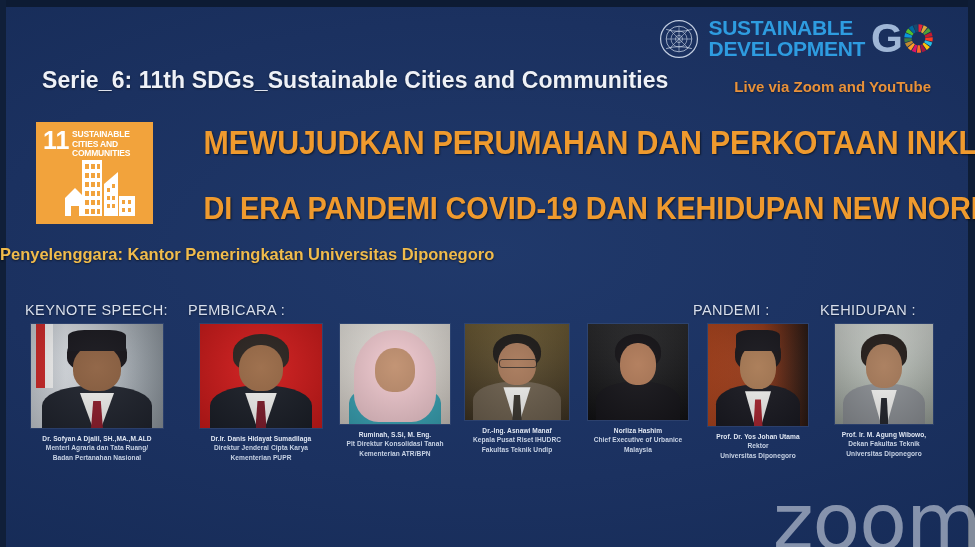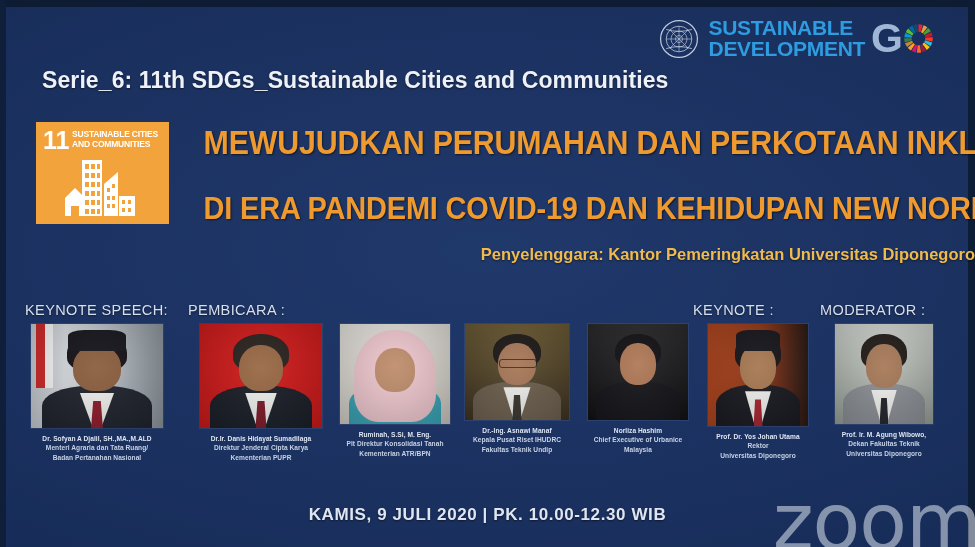--- a/index.html
+++ b/index.html
@@ -52,21 +52,21 @@
 
   #live-via{
     position:absolute;right:44px;top:78px;
     font-size:15px;font-weight:700;color:#e8913a;white-space:nowrap;
     text-shadow:0 1px 2px rgba(0,0,0,.45);
   }
 
   
   #sdg11{
     position:absolute;left:36px;top:122px;
-    width:133px;height:102px;background:#f2a33c;
+    width:117px;height:102px;background:#f2a33c;
     padding:0;overflow:hidden;
   }
   #sdg11 .num{
     position:absolute;left:7px;top:6px;
     font-size:25px;font-weight:800;color:#ffffff;line-height:1;
   }
   #sdg11 .lbl{
     position:absolute;left:36px;top:8px;right:5px;
     font-size:8.5px;font-weight:800;color:#ffffff;line-height:1.12;
     letter-spacing:-.2px;
@@ -78,21 +78,21 @@
   .ttl{
     color:#ef9a2e;font-weight:800;
     font-size:33px;line-height:1.02;letter-spacing:-.2px;
     transform:scaleX(.92);transform-origin:center;
     text-shadow:1px 1px 2px rgba(0,0,0,.55);
     white-space:nowrap;
   }
   #ttl2{margin-top:32px;font-size:31.5px;}
 
   #organizer{
-    position:absolute;left:0;right:0;top:245px;text-align:right;
+    position:absolute;left:0;right:0;top:245px;text-align:left;
     font-size:16.5px;font-weight:700;color:#f0bb4c;
     text-shadow:0 1px 2px rgba(0,0,0,.5);
   }
 
   
   .role{
     position:absolute;top:302px;
     font-size:14.5px;color:#d8dfec;letter-spacing:.4px;white-space:nowrap;
     text-shadow:0 1px 2px rgba(0,0,0,.45);
   }
@@ -242,20 +242,21 @@
        A 46 46 0 0 1 -3.058023899496725 -45.89824059623753
        L -1.4625331693245207 -21.951332459070123
        A 22 22 0 0 0 -7.947316656117366 -20.51438904689583 Z" fill="#19486a"></path>
               </g>
           </g>
         </svg>
       </div>
     </div>
   </div>
 
+  <div id="live-via">Live via Zoom and YouTube</div>
 
   <div id="sdg11">
     <div class="num">11</div>
     <div class="lbl">SUSTAINABLE CITIES AND COMMUNITIES</div>
     <svg width="72" height="60" viewBox="0 0 72 60">
 
       <rect x="18" y="2" width="20" height="56" fill="#fff"></rect>
       <g fill="#f2a33c">
         <rect x="21" y="6" width="4" height="5"></rect>
           <rect x="27" y="6" width="4" height="5"></rect>
@@ -302,22 +303,22 @@
 
   <div id="title-wrap">
     <div class="ttl" id="ttl1">MEWUJUDKAN PERUMAHAN DAN PERKOTAAN INKLUSIF</div>
     <div class="ttl" id="ttl2">DI ERA PANDEMI COVID-19 DAN KEHIDUPAN NEW NORMAL</div>
   </div>
 
   <div id="organizer">Penyelenggara: Kantor Pemeringkatan Universitas Diponegoro</div>
 
   <div class="role" id="role-keynote">KEYNOTE SPEECH:</div>
   <div class="role" id="role-pembicara">PEMBICARA :</div>
-  <div class="role" id="role-sambutan">KEYNOTE :</div>
-  <div class="role" id="role-moderator">MODERATOR :</div>
+  <div class="role" id="role-sambutan">PANDEMI :</div>
+  <div class="role" id="role-moderator">KEHIDUPAN :</div>
 
   <div id="speakers">
       <div class="sp" style="left: 22px; width: 150px;">
         <div class="photo" style="width: 132px; height: 104px;">
           <div class="bg" style="background: linear-gradient(90deg, rgb(201, 207, 214) 0%, rgb(217, 221, 226) 26%, rgb(142, 151, 159) 100%);"></div>
           <div style="position: absolute; left: 4%; top: 0px; width: 13%; height: 62%; background: linear-gradient(90deg, rgb(212, 42, 42) 0%, rgb(212, 42, 42) 52%, rgb(250, 250, 250) 52%, rgb(250, 250, 250) 100%);"></div>
           <div class="body" style="left: 10.56px; top: 62.4px; width: 110.88px; height: 46.8px; background: rgb(32, 36, 46);"></div>
           <div class="shirt" style="left: 48.84px; top: 68.64px; width: 34.32px; height: 35.36px; clip-path: polygon(0px 0px, 100% 0px, 62% 100%, 38% 100%);"></div>
           <div class="tie" style="left: 60.06px; top: 76.96px; width: 11.88px; height: 27.04px; background: rgb(143, 29, 44); clip-path: polygon(18% 0px, 82% 0px, 100% 100%, 0px 100%);"></div>
           <div class="hair" style="left: 35.64px; top: 10.4px; width: 60.72px; height: 37.44px; background: rgb(22, 19, 24);"></div>
@@ -420,15 +421,14 @@
           <div style="position: absolute; inset: 0px; background: radial-gradient(at 50% 42%, rgba(255, 255, 255, 0.05), rgba(0, 0, 0, 0.22));"></div>
         </div>
         <div class="cap">
           <div class="nm">Prof. Ir. M. Agung Wibowo,</div>
           <div>Dekan Fakultas Teknik</div>
           <div>Universitas Diponegoro</div>
         </div>
       </div>
     </div>
 
-  <div id="footer">KAMIS, 9 JULI 2020 | PK. 10.00-12.30 WIB</div>
   <div id="zoom-wm">zoom</div>
 </div>
 
 </body></html>

